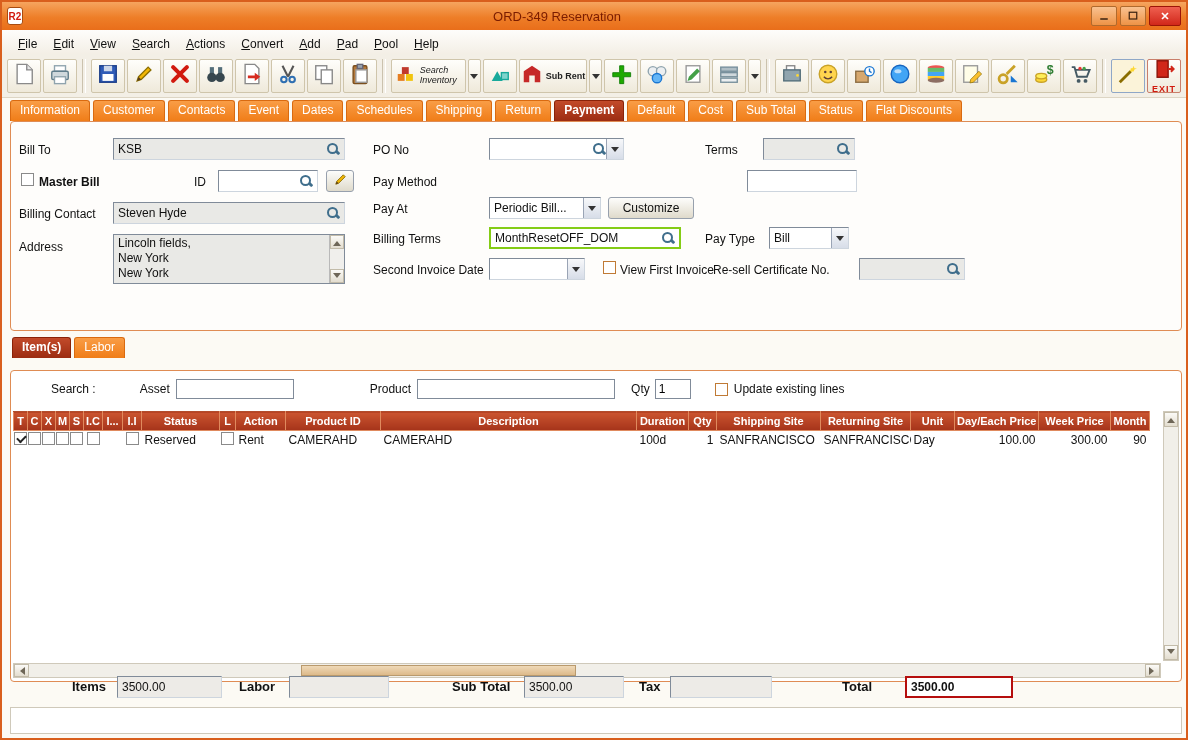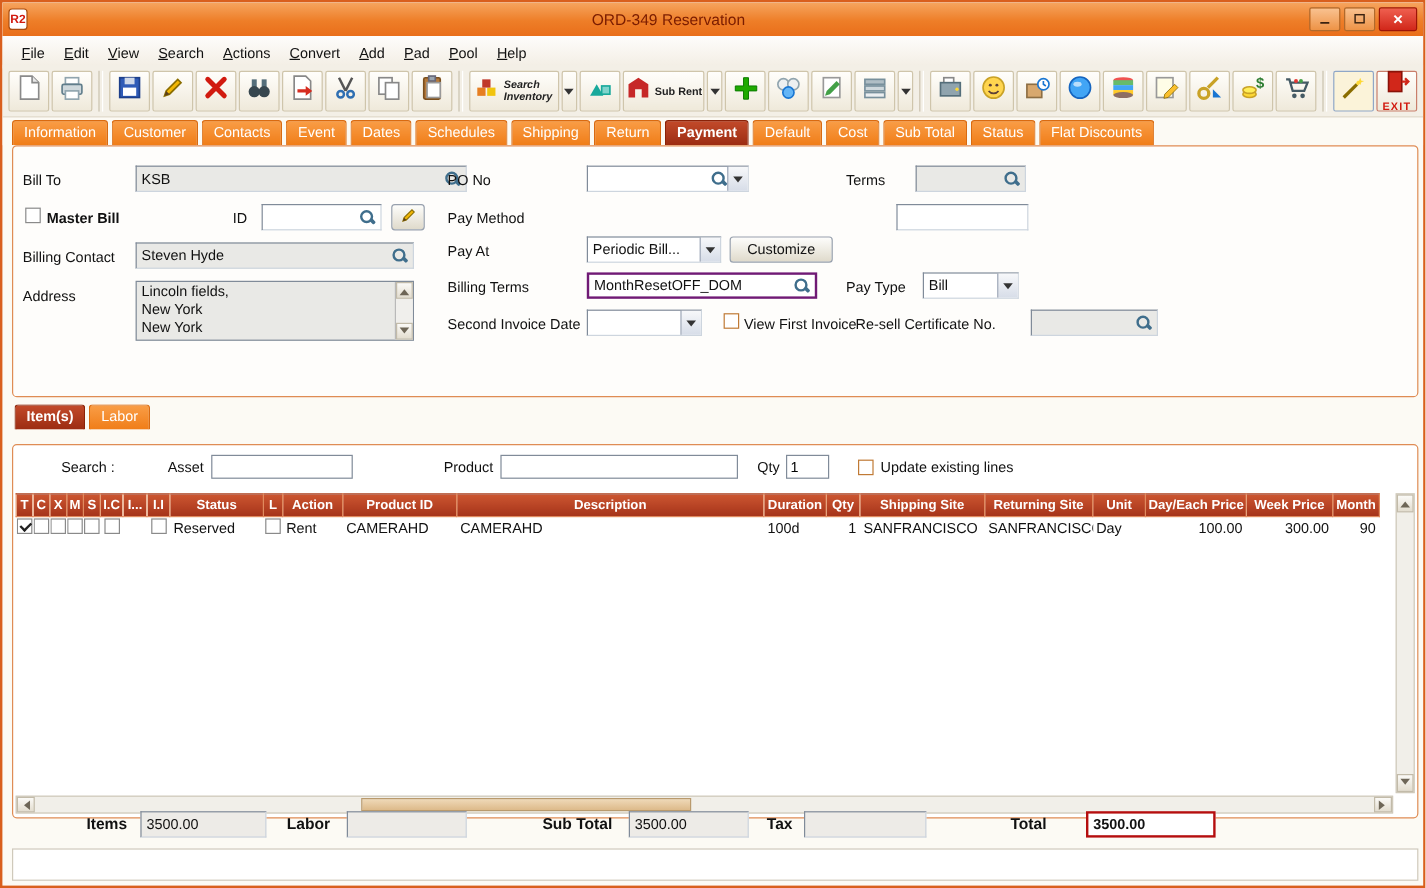--- a/index.html
+++ b/index.html
@@ -17,38 +17,38 @@
 .mitem{display:inline-block;padding:2px 8px;font-size:12px;color:#111}
 .mitem::first-letter{text-decoration:underline}
 
 .toolbar{position:absolute;left:0;top:52px;right:0;height:44px;background:#f3efe6;border-bottom:1px solid #ddd5c4;display:flex;align-items:center;padding:0 5px;gap:2px}
 .tb{height:34px;min-width:34px;display:flex;align-items:center;justify-content:center;background:linear-gradient(#fffefb,#efe9da);border:1px solid #cfc5ab;border-radius:2px}
 .tb svg{width:22px;height:22px}
 .tb.narrow{min-width:13px;width:13px}
 .tb.wide{padding:0 3px;gap:3px}
 .tb.pressed{background:#fbf3d9;border:1px solid #8fa7c7}
 .tb.exitb{margin-left:auto;border-color:#c97e6a;flex-direction:column;gap:0}
-.tb-label{font-size:9px;font-weight:bold;font-style:italic;line-height:1.1;color:#222;width:46px}
+.tb-label{font-size:9px;font-weight:normal;font-style:italic;line-height:1.1;color:#222;width:46px}
 .tb-label2{font-size:9px;font-weight:bold;color:#222;white-space:nowrap}
 .exit-label{font-size:9px;font-weight:bold;color:#d11a0f;letter-spacing:1px}
 .tsep{width:4px;height:34px;border-left:1px solid #cbc2ae;border-right:1px solid #fff;margin:0 3px}
 .darr{width:0;height:0;border:4px solid transparent;border-top:5px solid #333;display:inline-block;margin-top:5px}
 
 .tabstrip{position:absolute;left:0;top:96px;right:0;height:23px;display:flex;align-items:flex-end;padding-left:8px;gap:3px;background:#fcfaf4}
 .tab{height:21px;line-height:19px;padding:0 9px;background:linear-gradient(#f99d46,#f07d18);color:#fff;font-size:12px;border:1px solid #d96a10;border-bottom:none;border-radius:3px 3px 0 0;white-space:nowrap}
 .tab.active{background:linear-gradient(#c24a2a,#9c2c12);font-weight:bold;border-color:#8a2208}
 .itemstrip{position:absolute;left:0;top:334px;height:22px;display:flex;align-items:flex-end;padding-left:10px;gap:3px}
 
 .panel{position:absolute;background:#fefdfb;border:1px solid #df8c54;border-radius:4px}
 #form-panel{left:8px;top:119px;width:1172px;height:210px}
 #items-panel{left:8px;top:368px;width:1172px;height:312px;background:#fff}
 .lbl{position:absolute;font-size:12px;color:#111;white-space:nowrap}
 .fld{position:absolute;height:22px;border:1px solid;border-color:#808b99 #cdd5de #cdd5de #808b99;background:#fff;display:flex;align-items:center;padding:0 4px;font-size:12px;color:#111}
 .fld.gray{background:#e9e9e6}
-.fld.redb{border:2px solid #701a75}
+.fld.redb{border:2px solid #84cc16}
 .fld .txt{flex:1;overflow:hidden;white-space:nowrap}
 .arrbtn{width:17px;height:20px;margin-right:-4px;background:linear-gradient(#f7f8fa,#d7dde8);border-left:1px solid #9aa4b5;display:flex;align-items:center;justify-content:center;flex:none}
 .mag{width:14px;height:14px;position:relative;display:inline-block;flex:none}
 .mag::before{content:"";position:absolute;left:1px;top:1px;width:7px;height:7px;border:2px solid #3f6e8c;border-radius:50%}
 .mag::after{content:"";position:absolute;left:9px;top:9px;width:5px;height:3px;background:#3f6e8c;transform:rotate(45deg);border-radius:1px}
 .btn{position:absolute;height:22px;background:linear-gradient(#fdfdfb,#dfdacb);border:1px solid #97a0ad;border-radius:3px;font-size:12px;color:#111;display:flex;align-items:center;justify-content:center;padding:0 8px}
 .chk{width:13px;height:13px;background:#fff;border:1px solid #8a8a8a;display:inline-block;position:relative;flex:none}
 .chk.on::after{content:"";position:absolute;left:2px;top:2px;width:7px;height:4px;border-left:2px solid #222;border-bottom:2px solid #222;transform:rotate(-45deg)}
 .chk.orange{border-color:#c07a35}
 .abs{position:absolute}
@@ -340,21 +340,21 @@
     <span class="tab active">Payment</span>
     <span class="tab">Default</span>
     <span class="tab">Cost</span>
     <span class="tab">Sub Total</span>
     <span class="tab">Status</span>
     <span class="tab">Flat Discounts</span>
   </div>
 
   <div class="panel" id="form-panel">
     <span class="lbl" style="left:8px;top:21px">Bill To</span>
-    <div class="fld gray" style="left:102px;top:16px;width:276px">
+    <div class="fld gray" style="left:102px;top:16px;width:232px">
         <span class="txt">KSB</span>
         <span class="mag"></span>
       </div>
 
     <span class="lbl" style="left:362px;top:21px">PO No</span>
     <div class="fld" style="left:478px;top:16px;width:135px">
         <span class="txt"></span>
         <span class="mag"></span>
         <span class="arrbtn">
           <i class="darr"></i>

